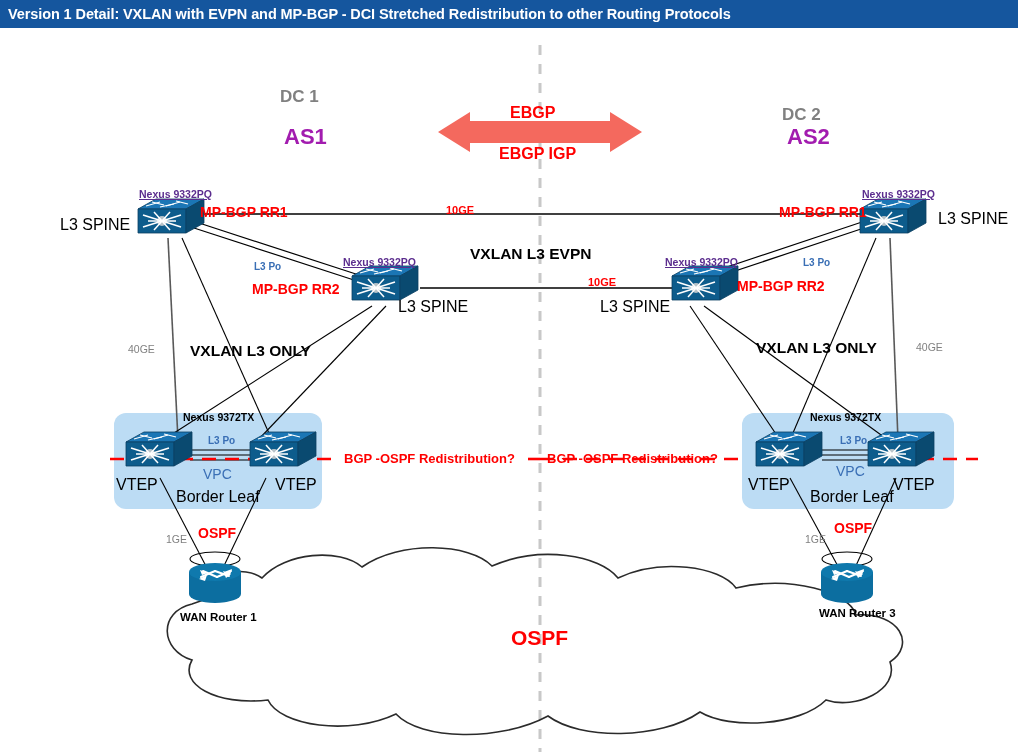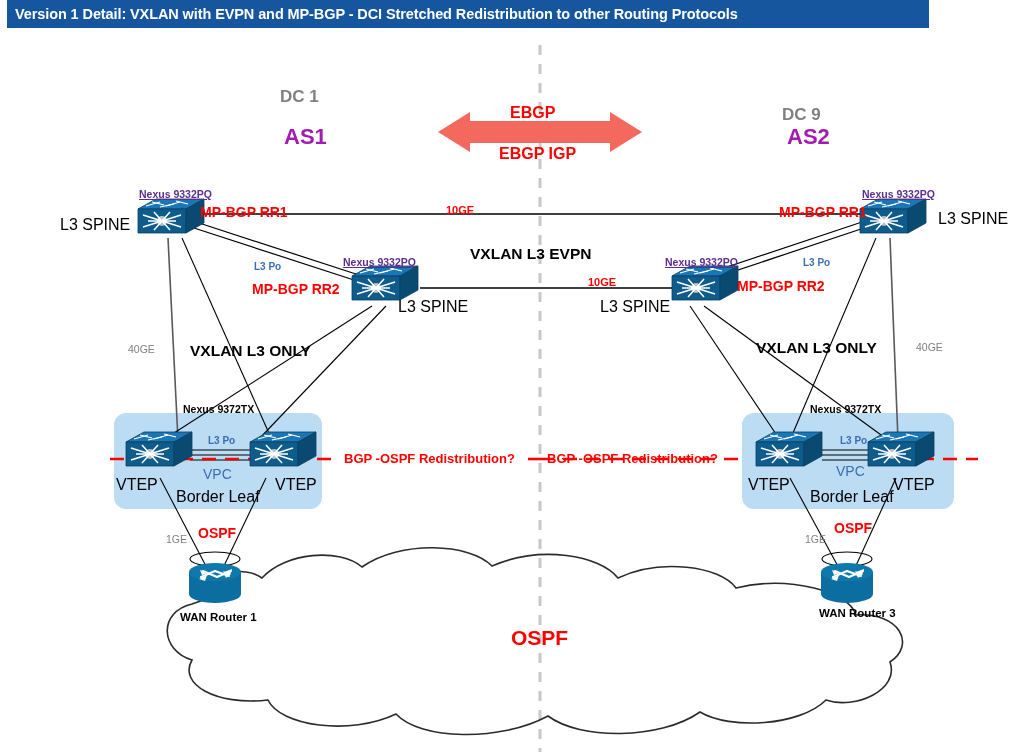--- a/index.html
+++ b/index.html
@@ -1,21 +1,21 @@
 <!DOCTYPE html>
 <html><head>
 <meta charset="utf-8">
 <style>
   html,body{margin:0;padding:0;background:#ffffff;}
   body{width:1018px;height:752px;font-family:"Liberation Sans",sans-serif;overflow:hidden;position:relative;}
   #stage{position:relative;width:1018px;height:752px;}
 
   
   #titlebar{
-    position:absolute;left:7px;top:0;width:922px;height:28px;
+    position:absolute;left:0;top:0;width:1018px;height:28px;
     background:#15569e;color:#ffffff;
     font-size:14.5px;font-weight:bold;
     display:flex;align-items:center;
     padding-left:8px;box-sizing:border-box;
     letter-spacing:-0.1px;
   }
 
   
   #canvas{position:absolute;left:0;top:0;width:1018px;height:752px;}
 
@@ -23,21 +23,21 @@
   .lbl{position:absolute;white-space:nowrap;line-height:1;}
   .dc{font-size:17px;font-weight:bold;color:#808080;}
   .as{font-size:22px;font-weight:bold;color:#a21caf;}
   .redbig{font-size:16px;font-weight:bold;color:#ff0000;}
   .red14{font-size:14px;font-weight:bold;color:#ff0000;text-align:center;}
   .red13{font-size:13px;font-weight:bold;color:#ff0000;}
   .red11{font-size:11px;font-weight:bold;color:#ff0000;}
   .blk13{font-size:16px;color:#000000;}
   .blk15b{font-size:15.5px;font-weight:bold;color:#000000;}
   .blk11b{font-size:11.5px;font-weight:bold;color:#000000;}
-  .blk10b{font-size:10.5px;font-weight:bold;color:#000000;}
+  .blk10b{font-size:10.5px;font-weight:bold;color:#000000;margin-top:8px;}
   .nexus{font-size:10.5px;font-weight:bold;color:#5b2d8e;text-decoration:underline;}
   .gray10{font-size:10.5px;color:#808080;text-align:center;}
   .blue11{font-size:10px;color:#3a6fb5;font-weight:bold;}
   .blue14{font-size:14px;color:#3a6fb5;}
   .ospfbig{font-size:21px;font-weight:bold;color:#ff0000;}
 </style>
 </head>
 <body>
 
 <div id="stage">
@@ -203,21 +203,21 @@
         <use href="#switch-icon"></use>
       </g>
 
     <g transform="translate(821,560)">
         <use href="#router-icon"></use>
       </g>
   </svg>
 
   <div class="lbl dc" style="left:280px;top:88px;">DC 1</div>
   <div class="lbl as" style="left:284px;top:126px;">AS1</div>
-  <div class="lbl dc" style="left:782px;top:106px;">DC 9</div>
+  <div class="lbl dc" style="left:782px;top:106px;">DC 2</div>
   <div class="lbl as" style="left:787px;top:126px;">AS2</div>
 
   <div class="lbl redbig" style="left:510px;top:105px;">EBGP</div>
   <div class="lbl redbig" style="left:499px;top:146px;">EBGP IGP</div>
 
   <div class="lbl blk15b" style="left:470px;top:246px;">VXLAN L3 EVPN</div>
 
   <div class="lbl red11" style="left:446px;top:205px;">10GE</div>
   <div class="lbl red11" style="left:588px;top:277px;">10GE</div>
 

